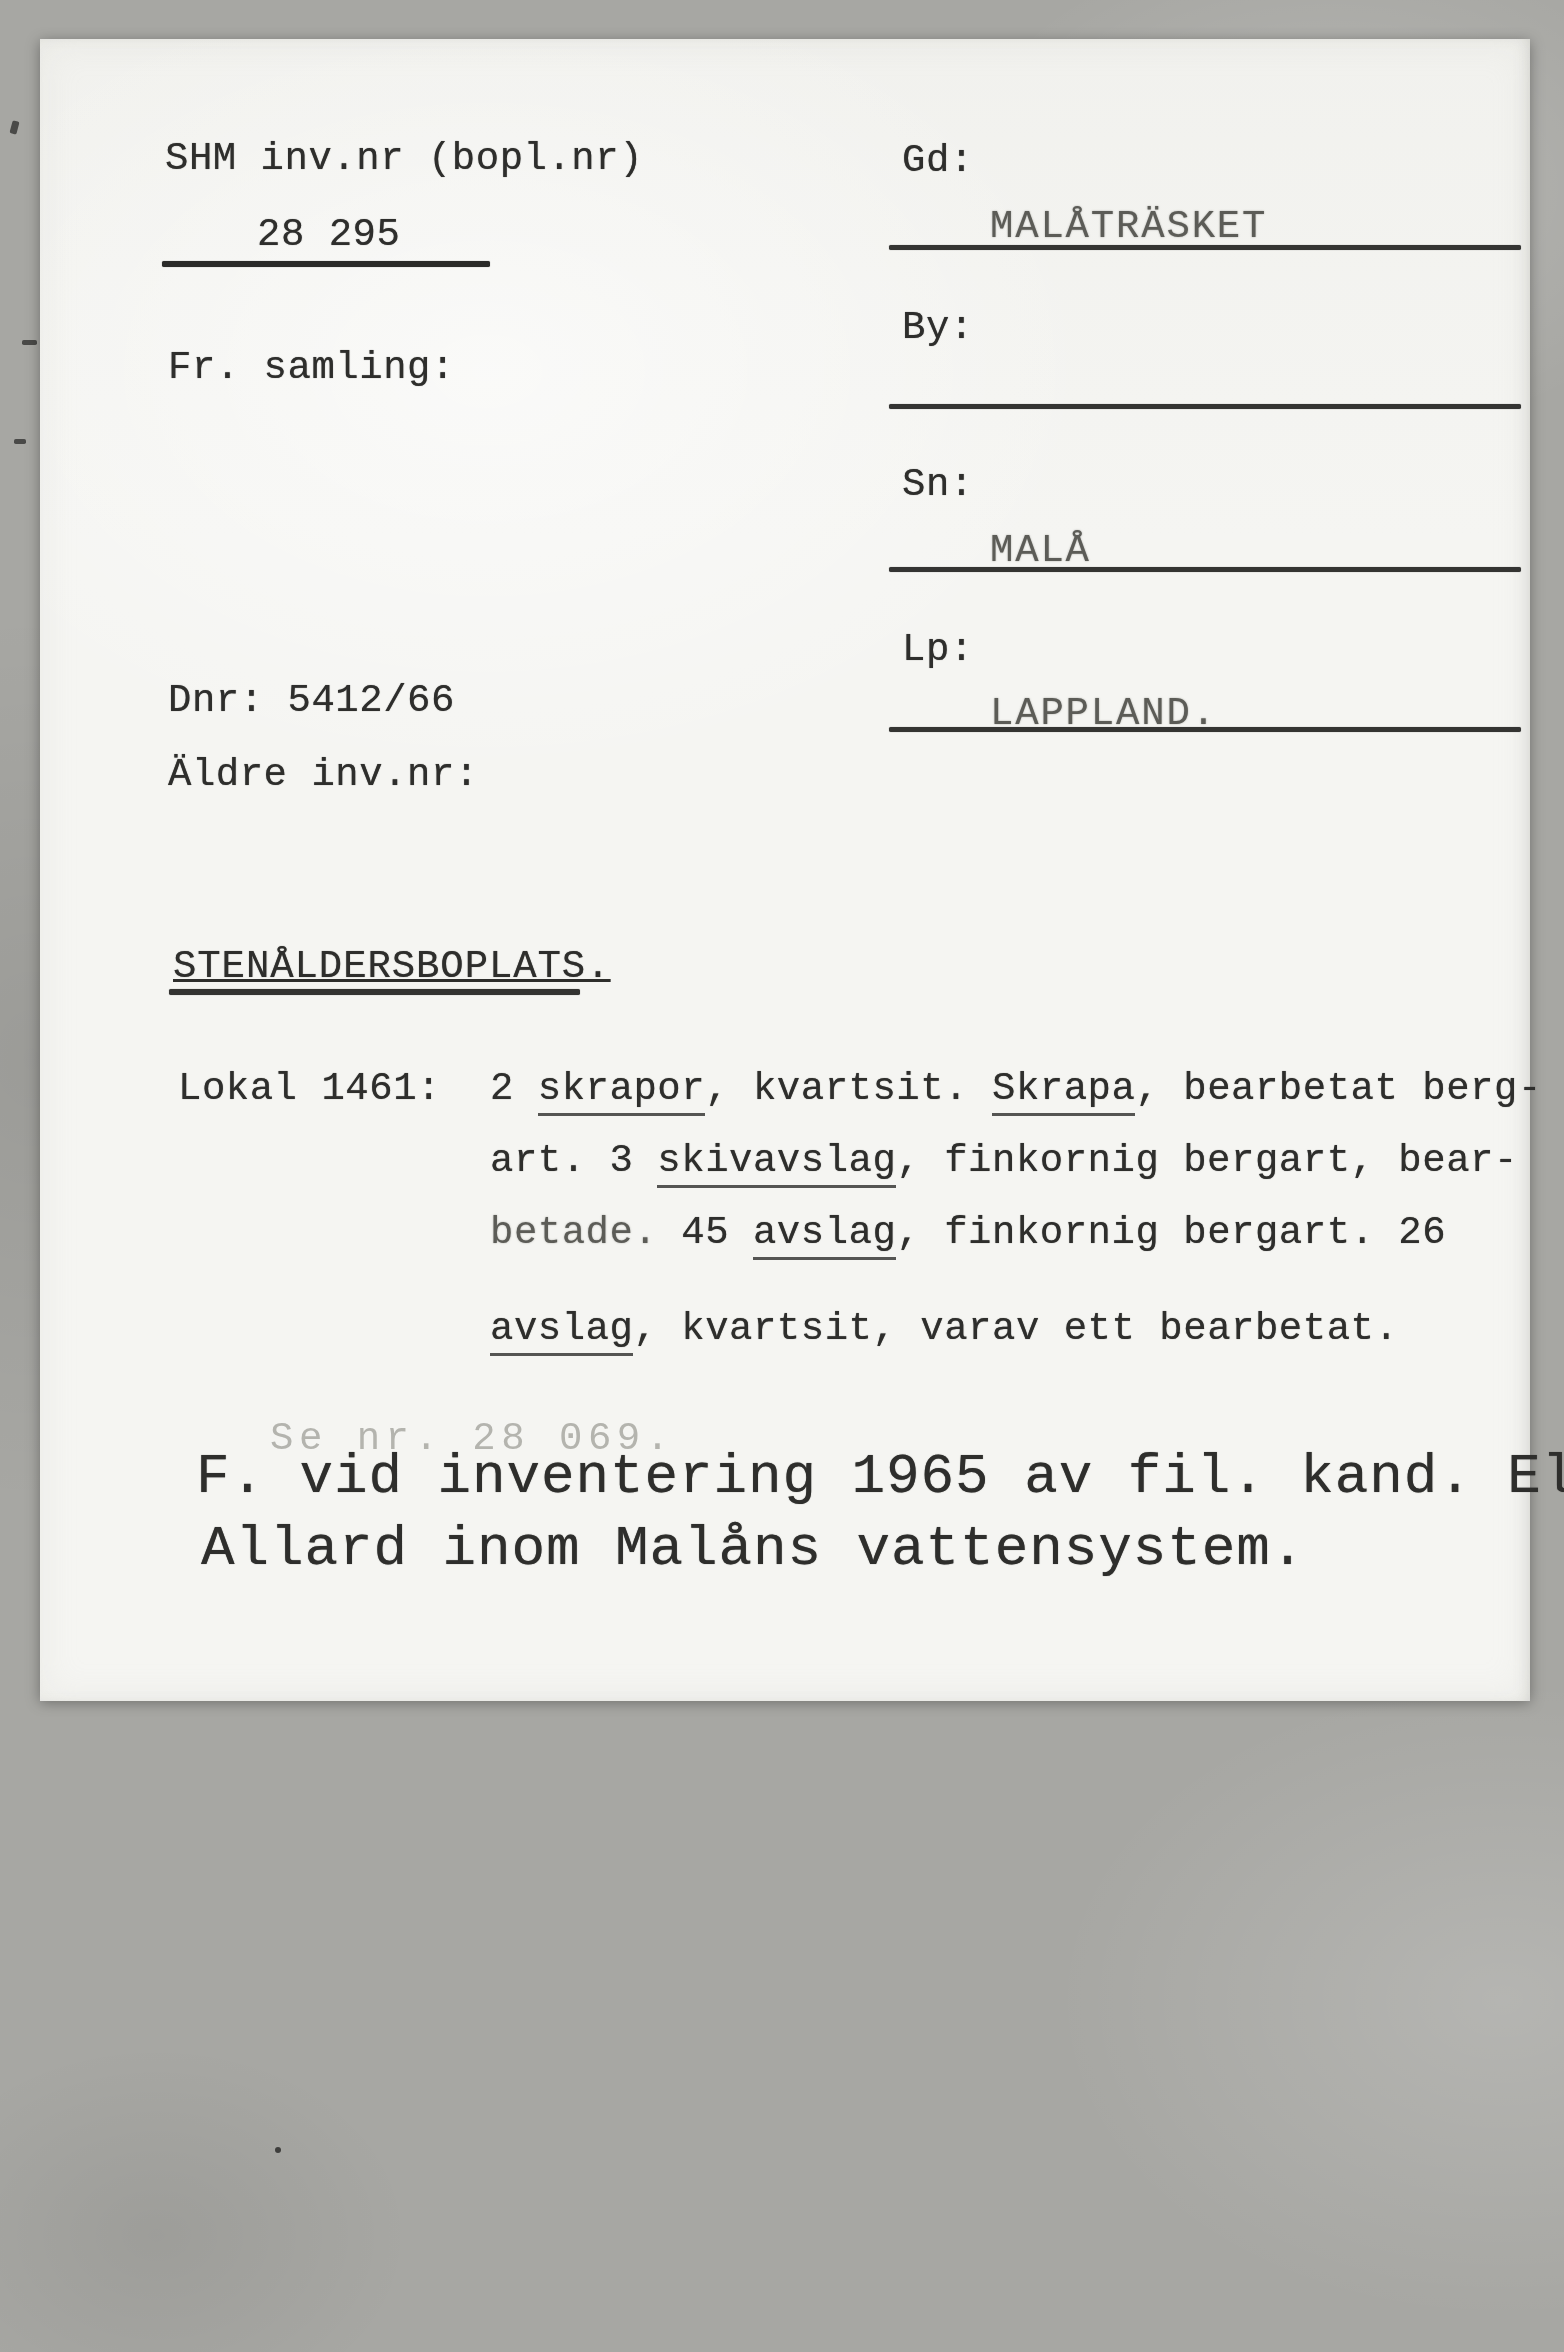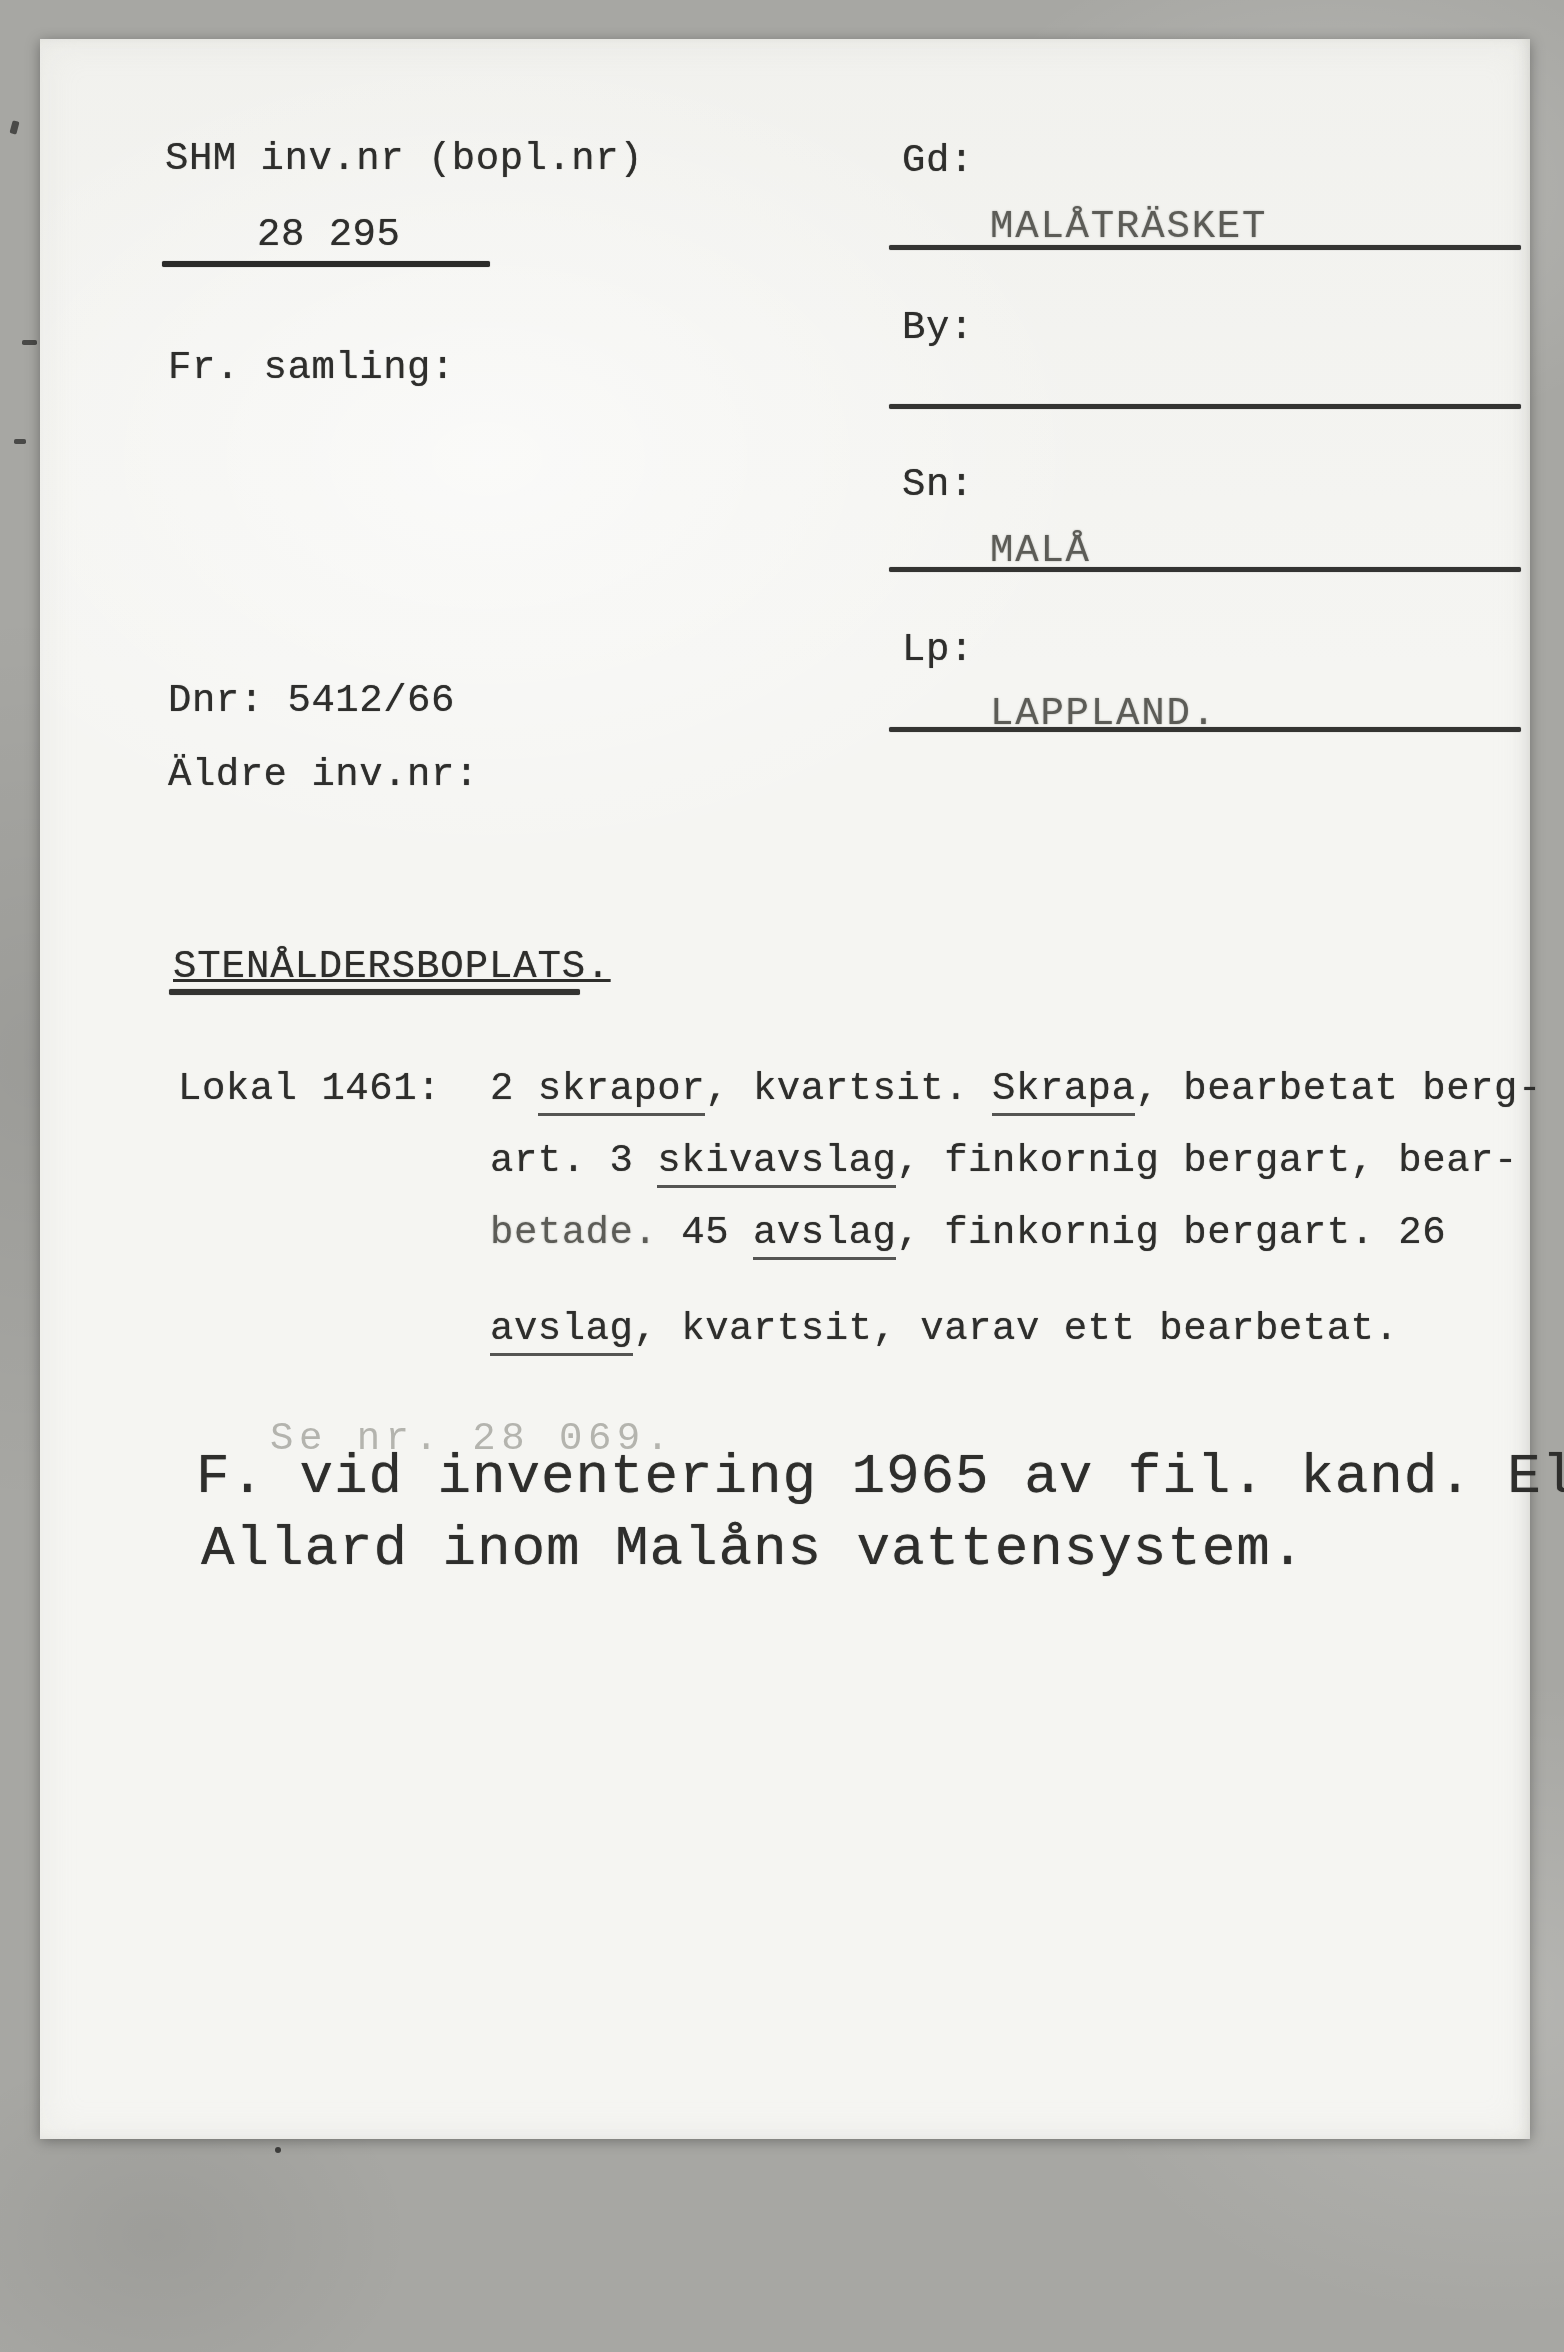--- a/index.html
+++ b/index.html
@@ -10,21 +10,21 @@
   .scan{
     position:absolute;left:0;top:0;width:1565px;height:2353px;
     background-color:#a7a7a3;
     background-image:
       radial-gradient(551px 367px at 85% 8%, rgba(255,255,255,.18), transparent 70%),
       radial-gradient(459px 643px at 2% 45%, rgba(0,0,0,.07), transparent 70%),
       radial-gradient(643px 459px at 96% 85%, rgba(255,255,255,.16), transparent 70%),
       radial-gradient(367px 275px at 10% 95%, rgba(0,0,0,.06), transparent 70%);
   }
   .paper{
-    position:absolute;left:40px;top:39px;width:1490px;height:2100px;
+    position:absolute;left:40px;top:39px;width:1490px;height:1662px;
     background-color:#f5f5f2;
     background-image:
       radial-gradient(826px 551px at 30% 20%, rgba(255,255,255,.55), transparent 75%),
       linear-gradient(180deg, rgba(230,230,225,.25), rgba(255,255,255,0) 30%);
     box-shadow:0 1.8px 13px rgba(0,0,0,.35),
                inset -7.3px 0 16.5px -9.2px rgba(120,120,115,.35),
                inset 0 0 37px rgba(205,205,198,.22);
   }
   .t{
     position:absolute;

